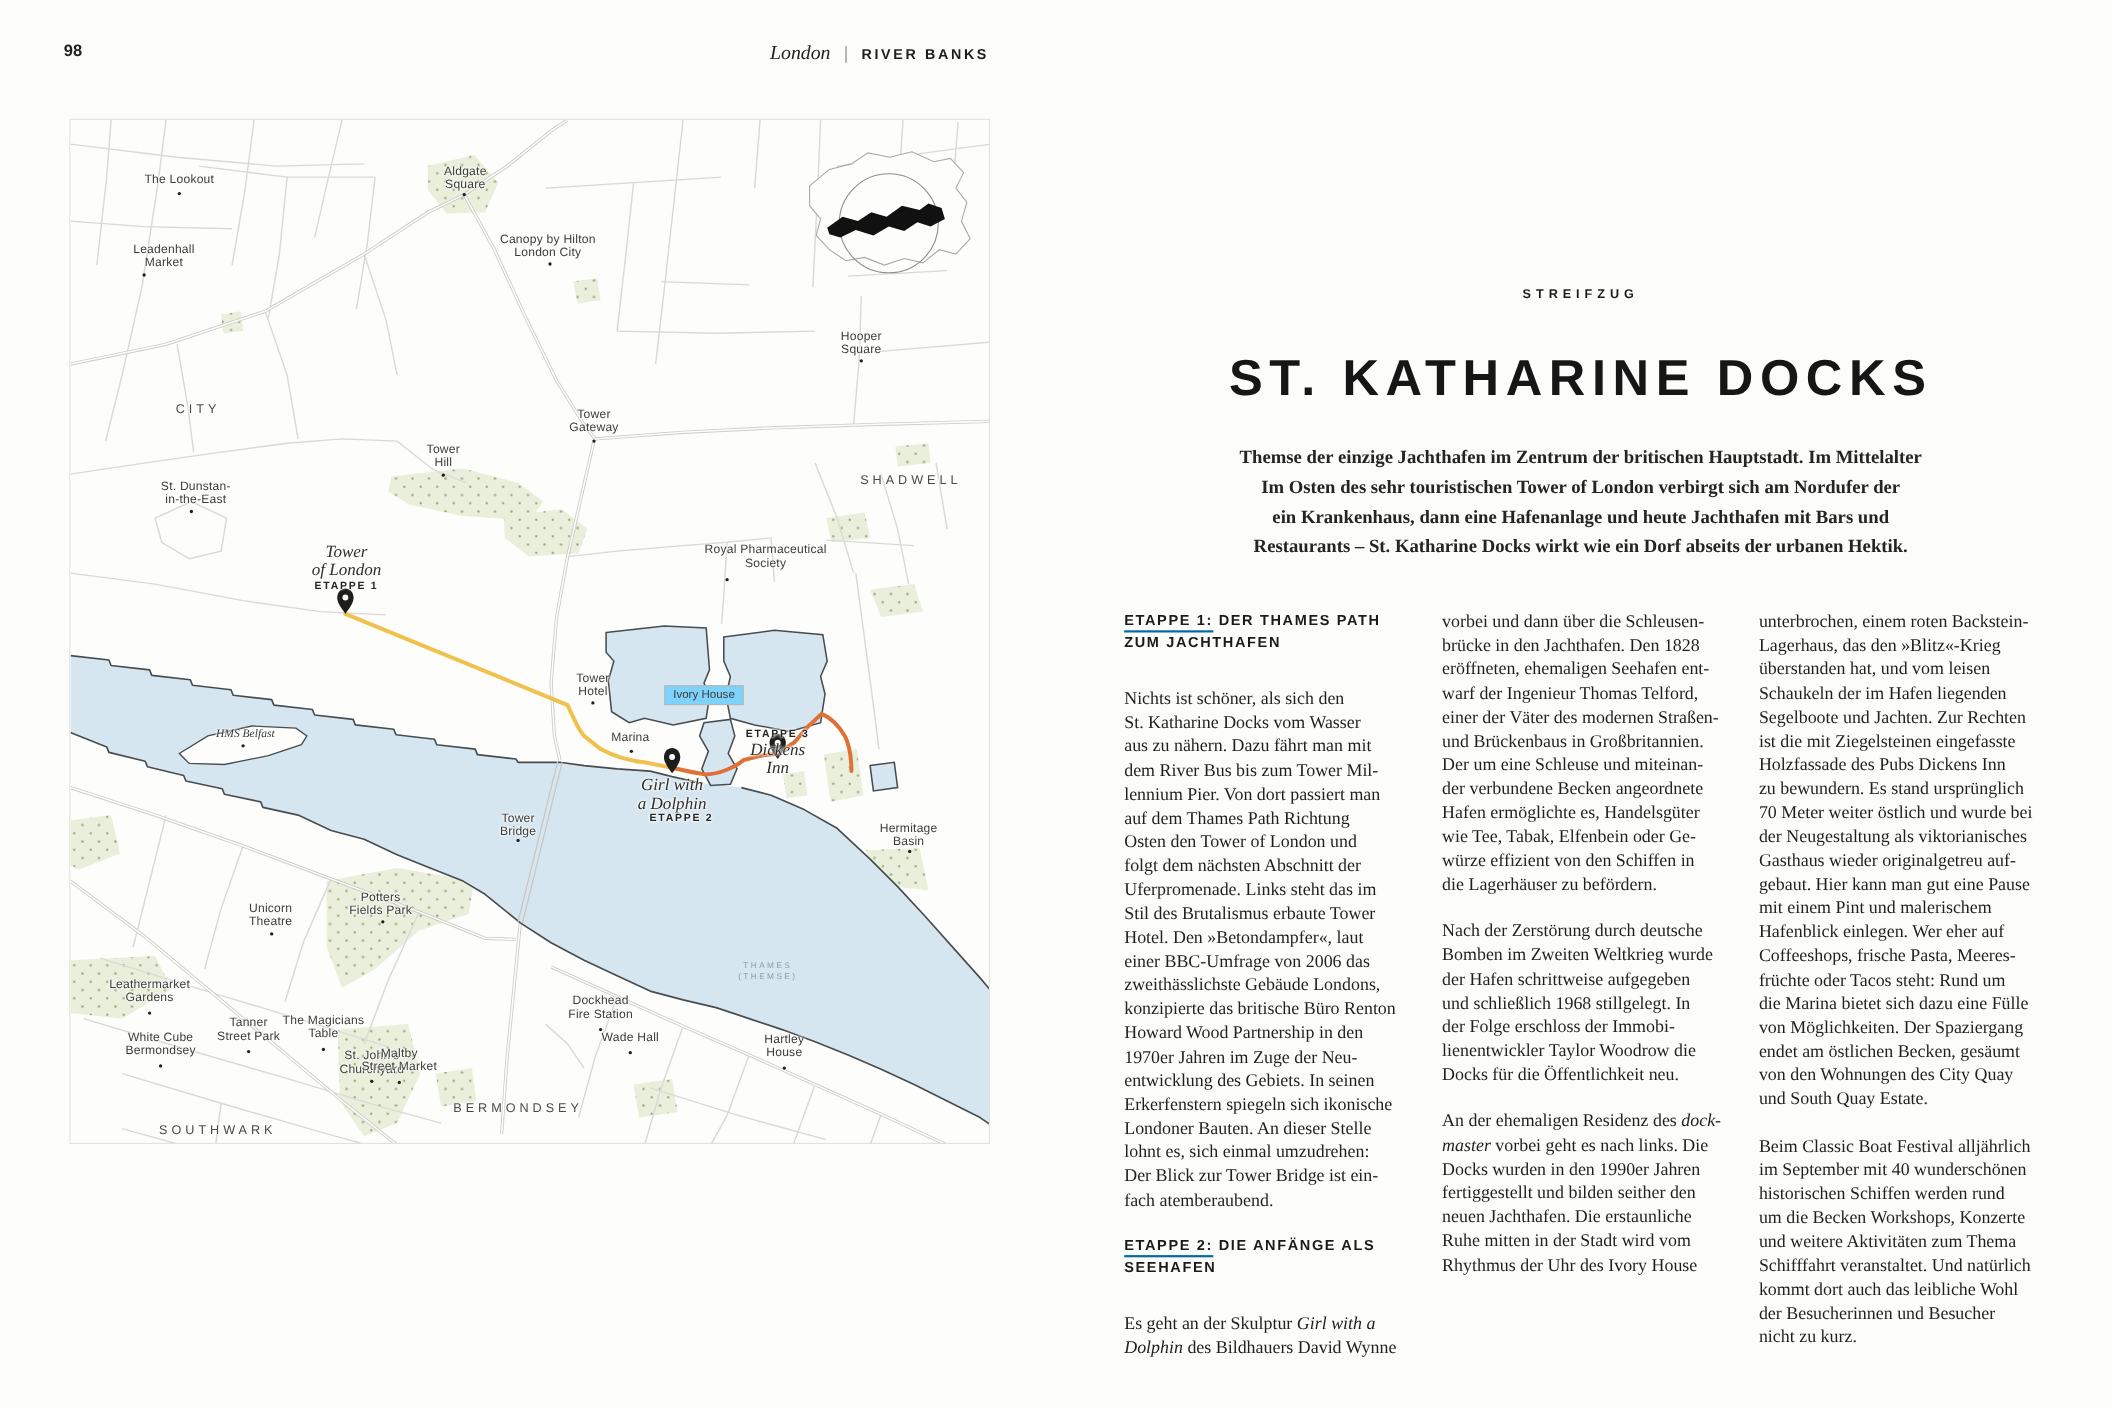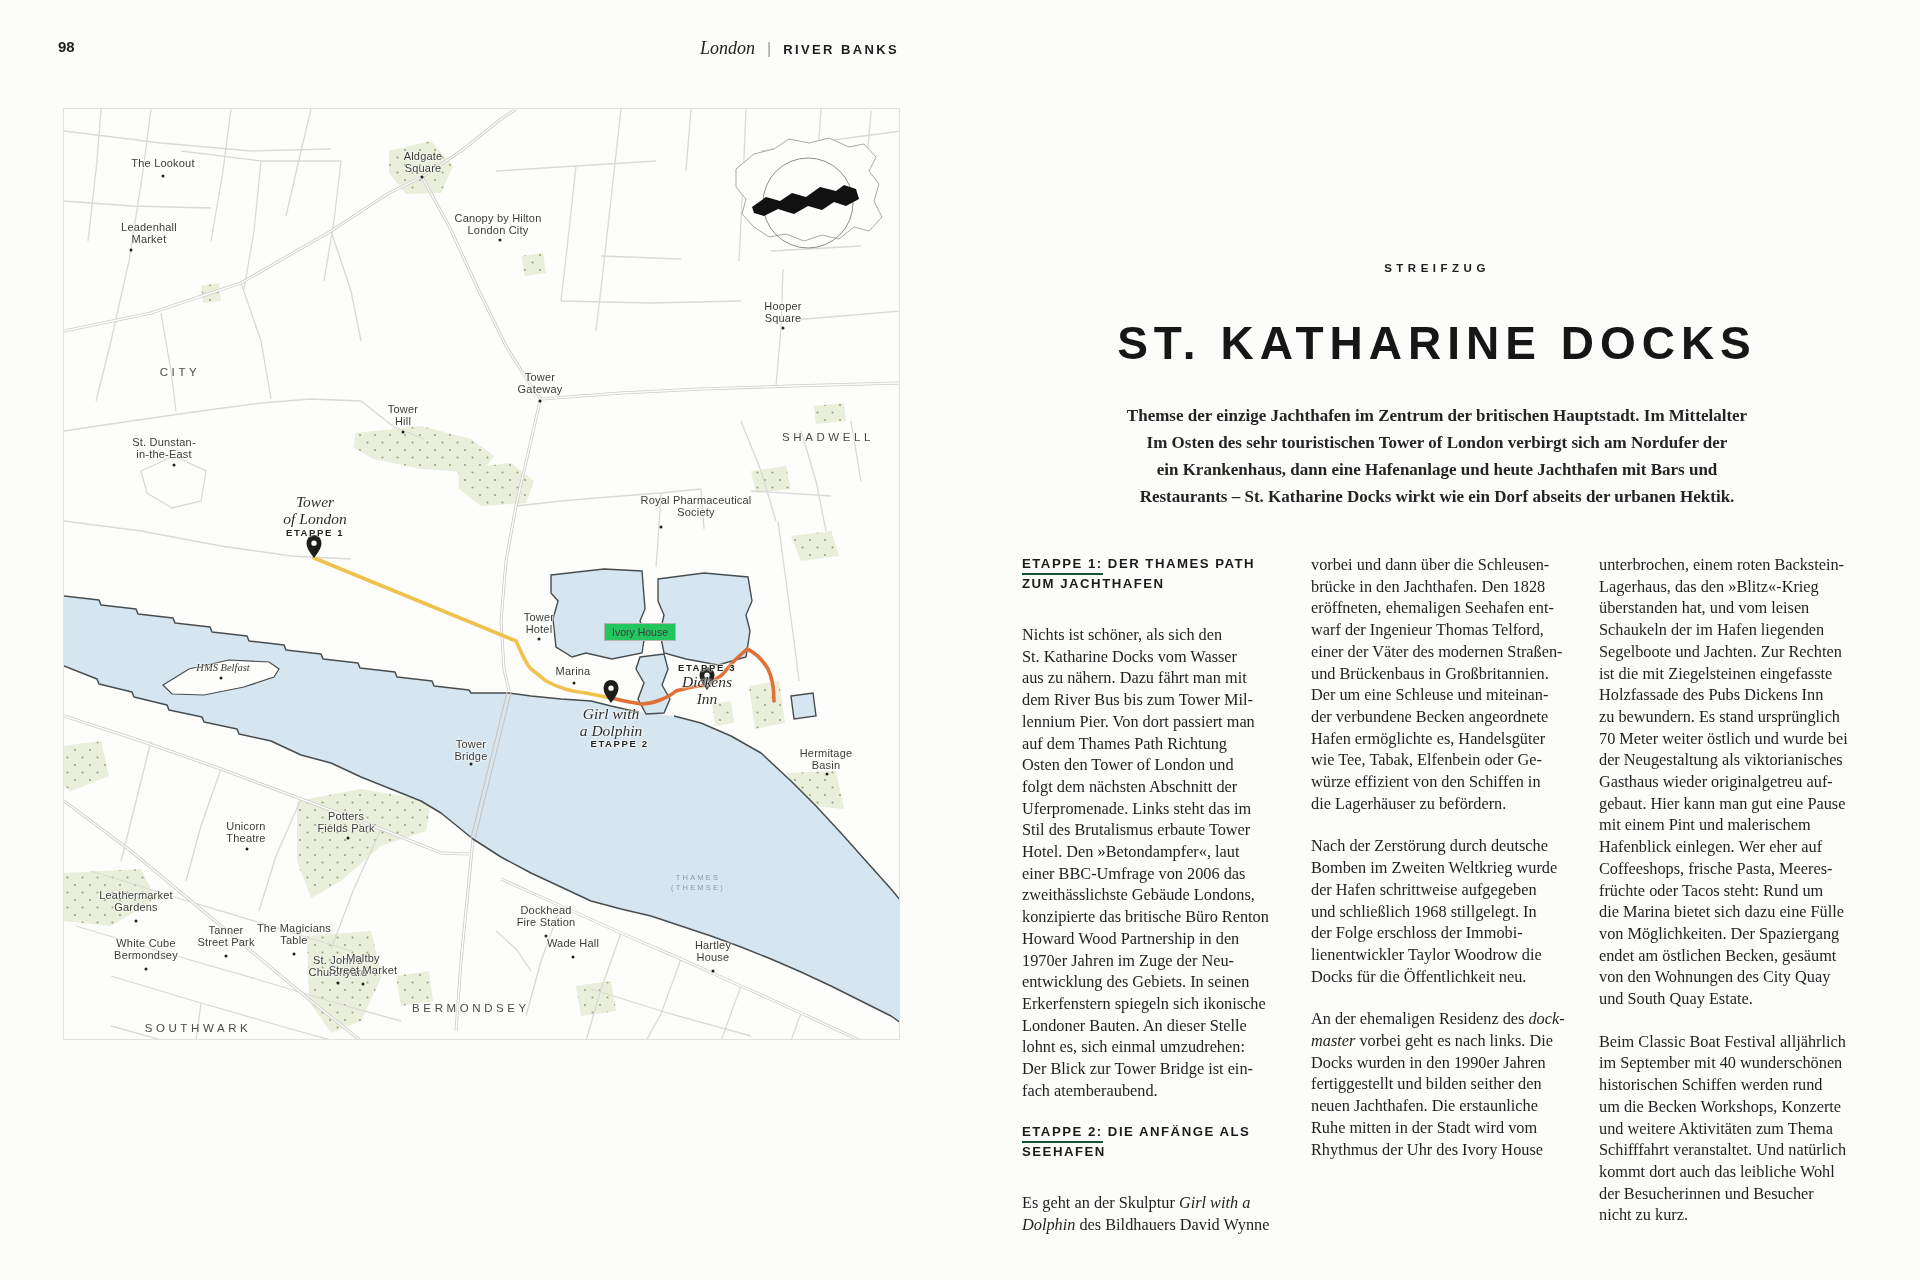--- a/index.html
+++ b/index.html
@@ -24,37 +24,37 @@
   .lbl-poi{font-size:11px;letter-spacing:.2px;}
   .lbl-area{font-size:11.5px;letter-spacing:3.6px;color:#4a4a48;}
   .lbl-feat{font-family:"Liberation Serif",serif;font-style:italic;font-size:15.5px;color:#2e2e2c;}
   .lbl-feat .l{line-height:17px;}
   .lbl-feat-sm{font-family:"Liberation Serif",serif;font-style:italic;font-size:10.5px;color:#3a3a38;}
   .lbl-etappe{font-size:9.5px;font-weight:700;letter-spacing:1.6px;color:#242422;}
   .lbl-water{font-size:7.5px;letter-spacing:2.2px;color:#8d9ca6;text-shadow:none;}
   .lbl-water .l{line-height:10px;}
   .map-dot{position:absolute;width:3px;height:3px;border-radius:50%;background:#1f1f1d;
        transform:translate(-50%,-50%);}
-  .ivory-box{position:absolute;transform:translate(-50%,-50%);background:#22c55e;
+  .ivory-box{position:absolute;transform:translate(-50%,-50%);background:#7dd3fc;
        border:1px solid #b7b5b1;font-size:10.5px;color:#3c3c3a;padding:2px 7px;white-space:nowrap;}
 
   
   .kicker{position:absolute;left:1087px;top:262px;width:700px;text-align:center;
        font-size:11.5px;font-weight:700;letter-spacing:4.5px;color:#1d1d1d;}
   .title{position:absolute;left:987px;top:316px;width:900px;text-align:center;
        font-size:46px;font-weight:700;letter-spacing:6px;color:#161616;}
   .intro{position:absolute;left:1087px;top:402px;width:700px;text-align:center;
        font-family:"Liberation Serif",serif;font-weight:700;font-size:17px;line-height:27px;color:#242424;}
   .col{position:absolute;top:554px;width:300px;font-family:"Liberation Serif",serif;
        font-size:16.3px;line-height:21.7px;color:#1f1f1f;}
   .col .ln{white-space:nowrap;}
   .col .para{margin:0 0 21px 0;}
   .col .hd{font-family:"Liberation Sans",sans-serif;font-size:13.2px;font-weight:700;
        letter-spacing:1.5px;line-height:20px;color:#1b1b1b;margin:0 0 30px 0;}
-  .col .hd .u{border-bottom:2px solid #14532d;padding-bottom:2px;}
+  .col .hd .u{border-bottom:2px solid #0369a1;padding-bottom:2px;}
   #col1{left:1022px;} #col2{left:1311px;} #col3{left:1599px;}
 </style>
 </head>
 <body>
 
 <div class="pagenum">98</div>
 <div class="runhead">
   <span class="book">London</span>
   <span class="bar">|</span>
   <span class="sect">RIVER BANKS</span>
@@ -222,21 +222,21 @@
       <div class="map-label lbl-poi" style="left: 476px; top: 263px;">
         <div class="l">Tower</div>
         <div class="l">Gateway</div>
       </div>
       <div class="map-dot" style="left: 476px; top: 292px;"></div>
       <div class="map-label lbl-poi" style="left: 339px; top: 295px;">
         <div class="l">Tower</div>
         <div class="l">Hill</div>
       </div>
       <div class="map-dot" style="left: 339px; top: 323px;"></div>
-      <div class="map-label lbl-poi" style="left: 100px; top: 328px;">
+      <div class="map-label lbl-poi" style="left: 114px; top: 328px;">
         <div class="l">St. Dunstan-</div>
         <div class="l">in-the-East</div>
       </div>
       <div class="map-dot" style="left: 110px; top: 356px;"></div>
       <div class="map-label lbl-poi" style="left: 632px; top: 386px;">
         <div class="l">Royal Pharmaceutical</div>
         <div class="l">Society</div>
       </div>
       <div class="map-dot" style="left: 597px; top: 418px;"></div>
       <div class="map-label lbl-poi" style="left: 475px; top: 503px;">

